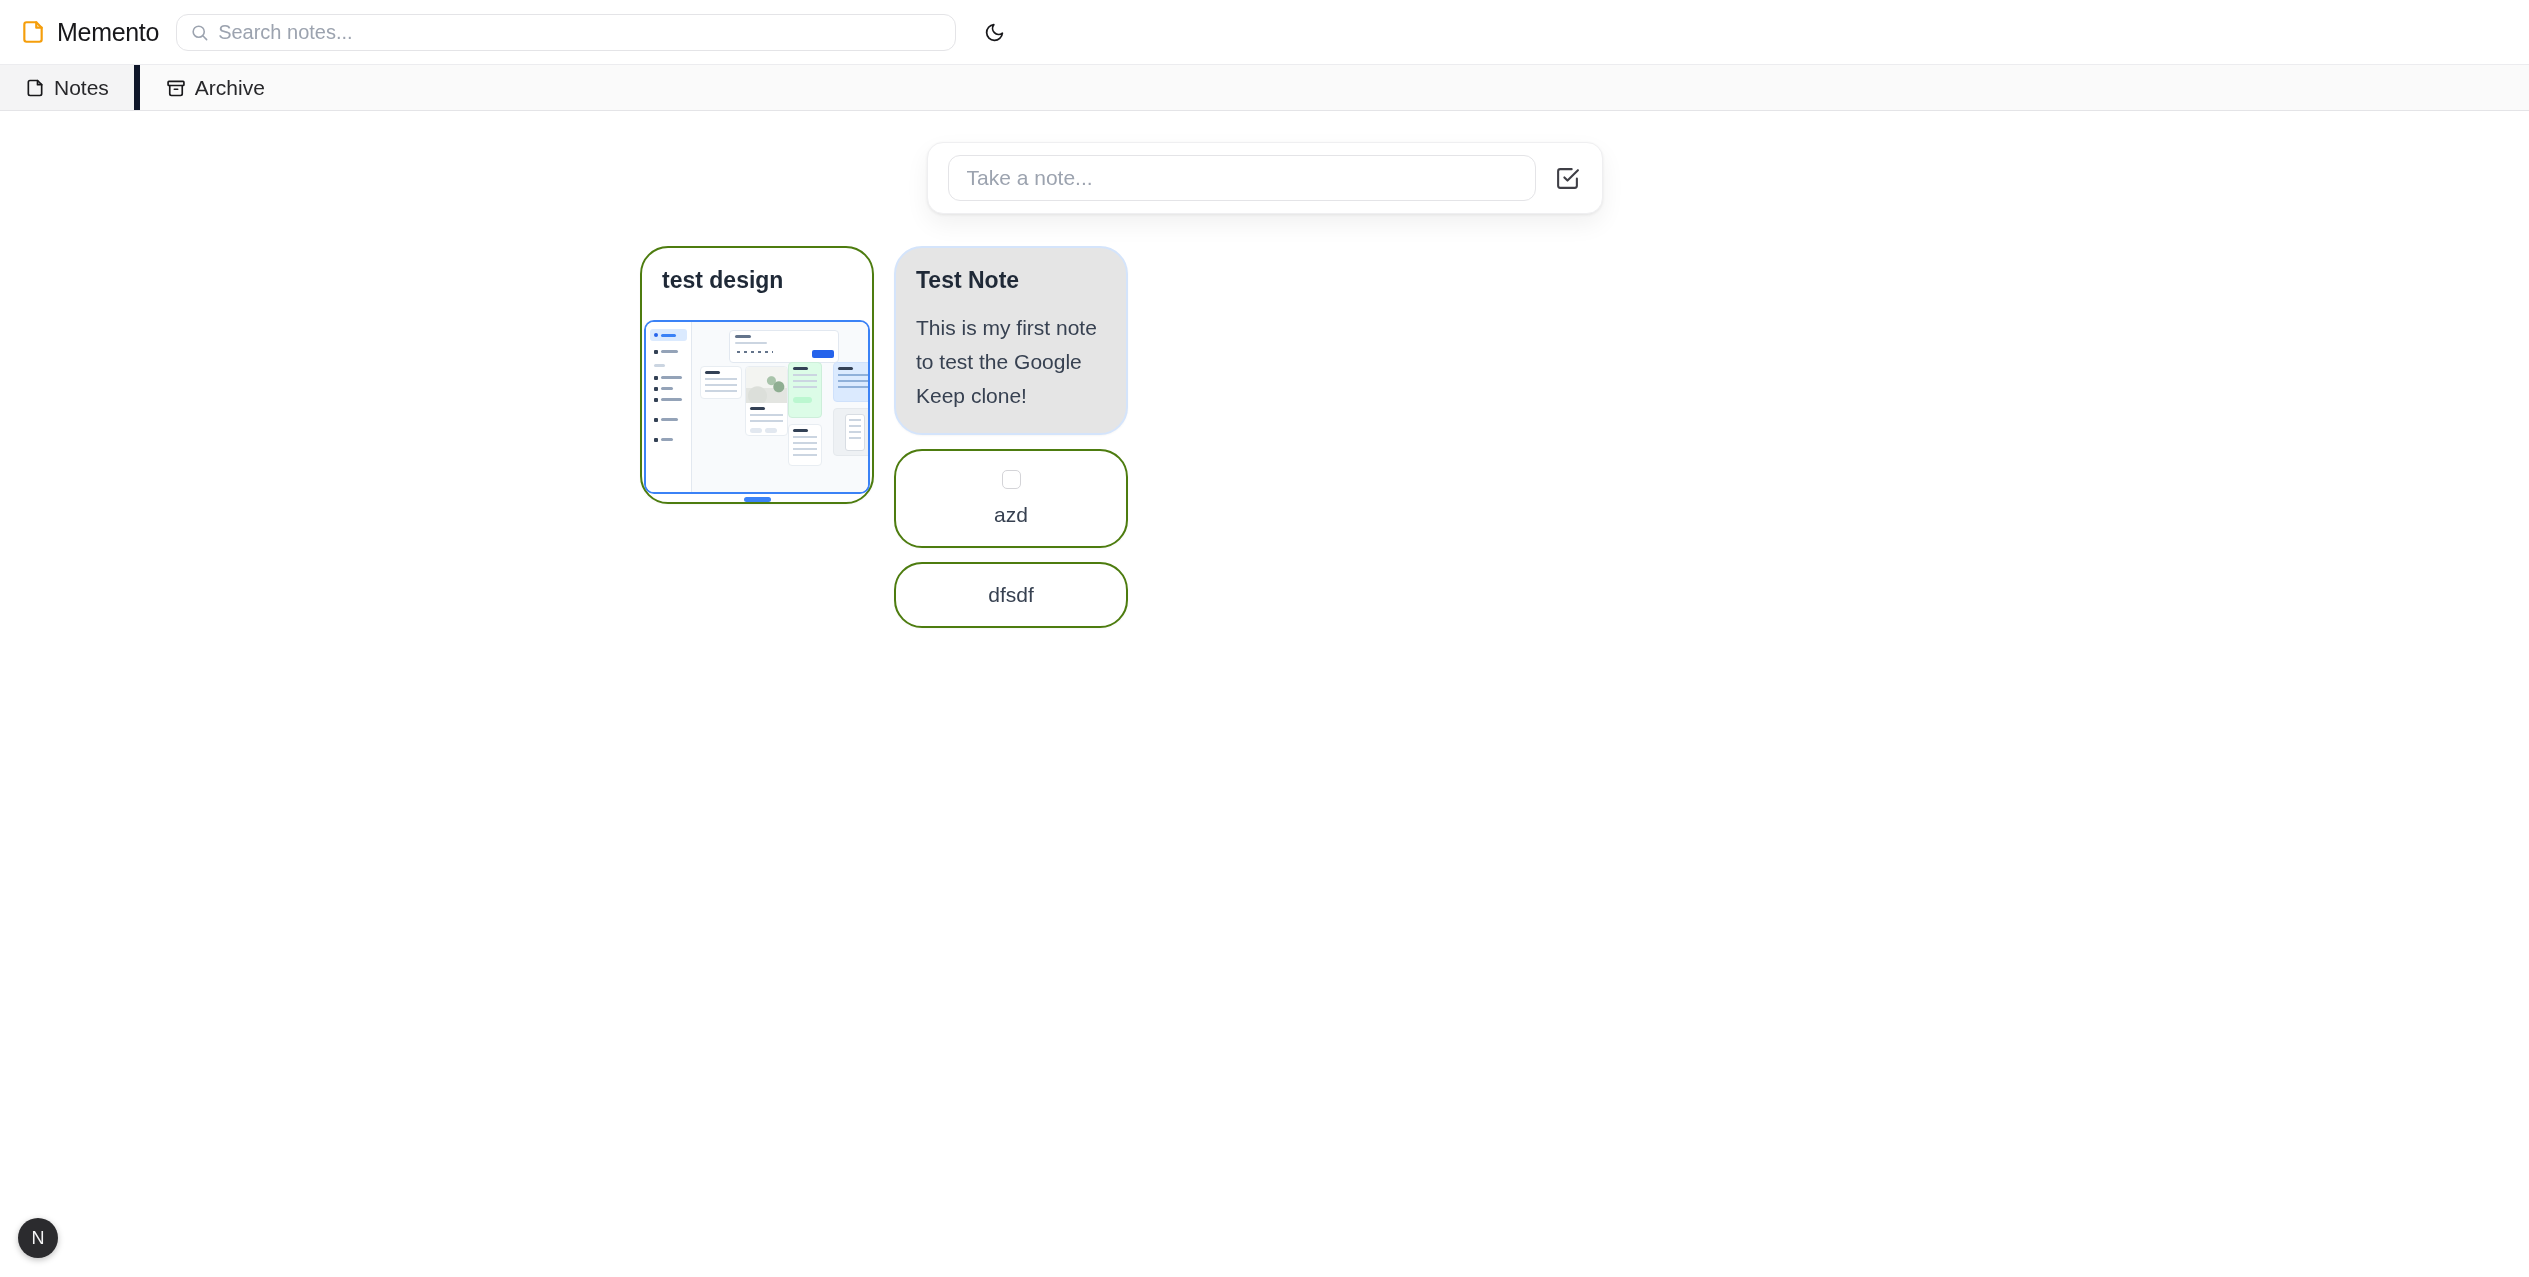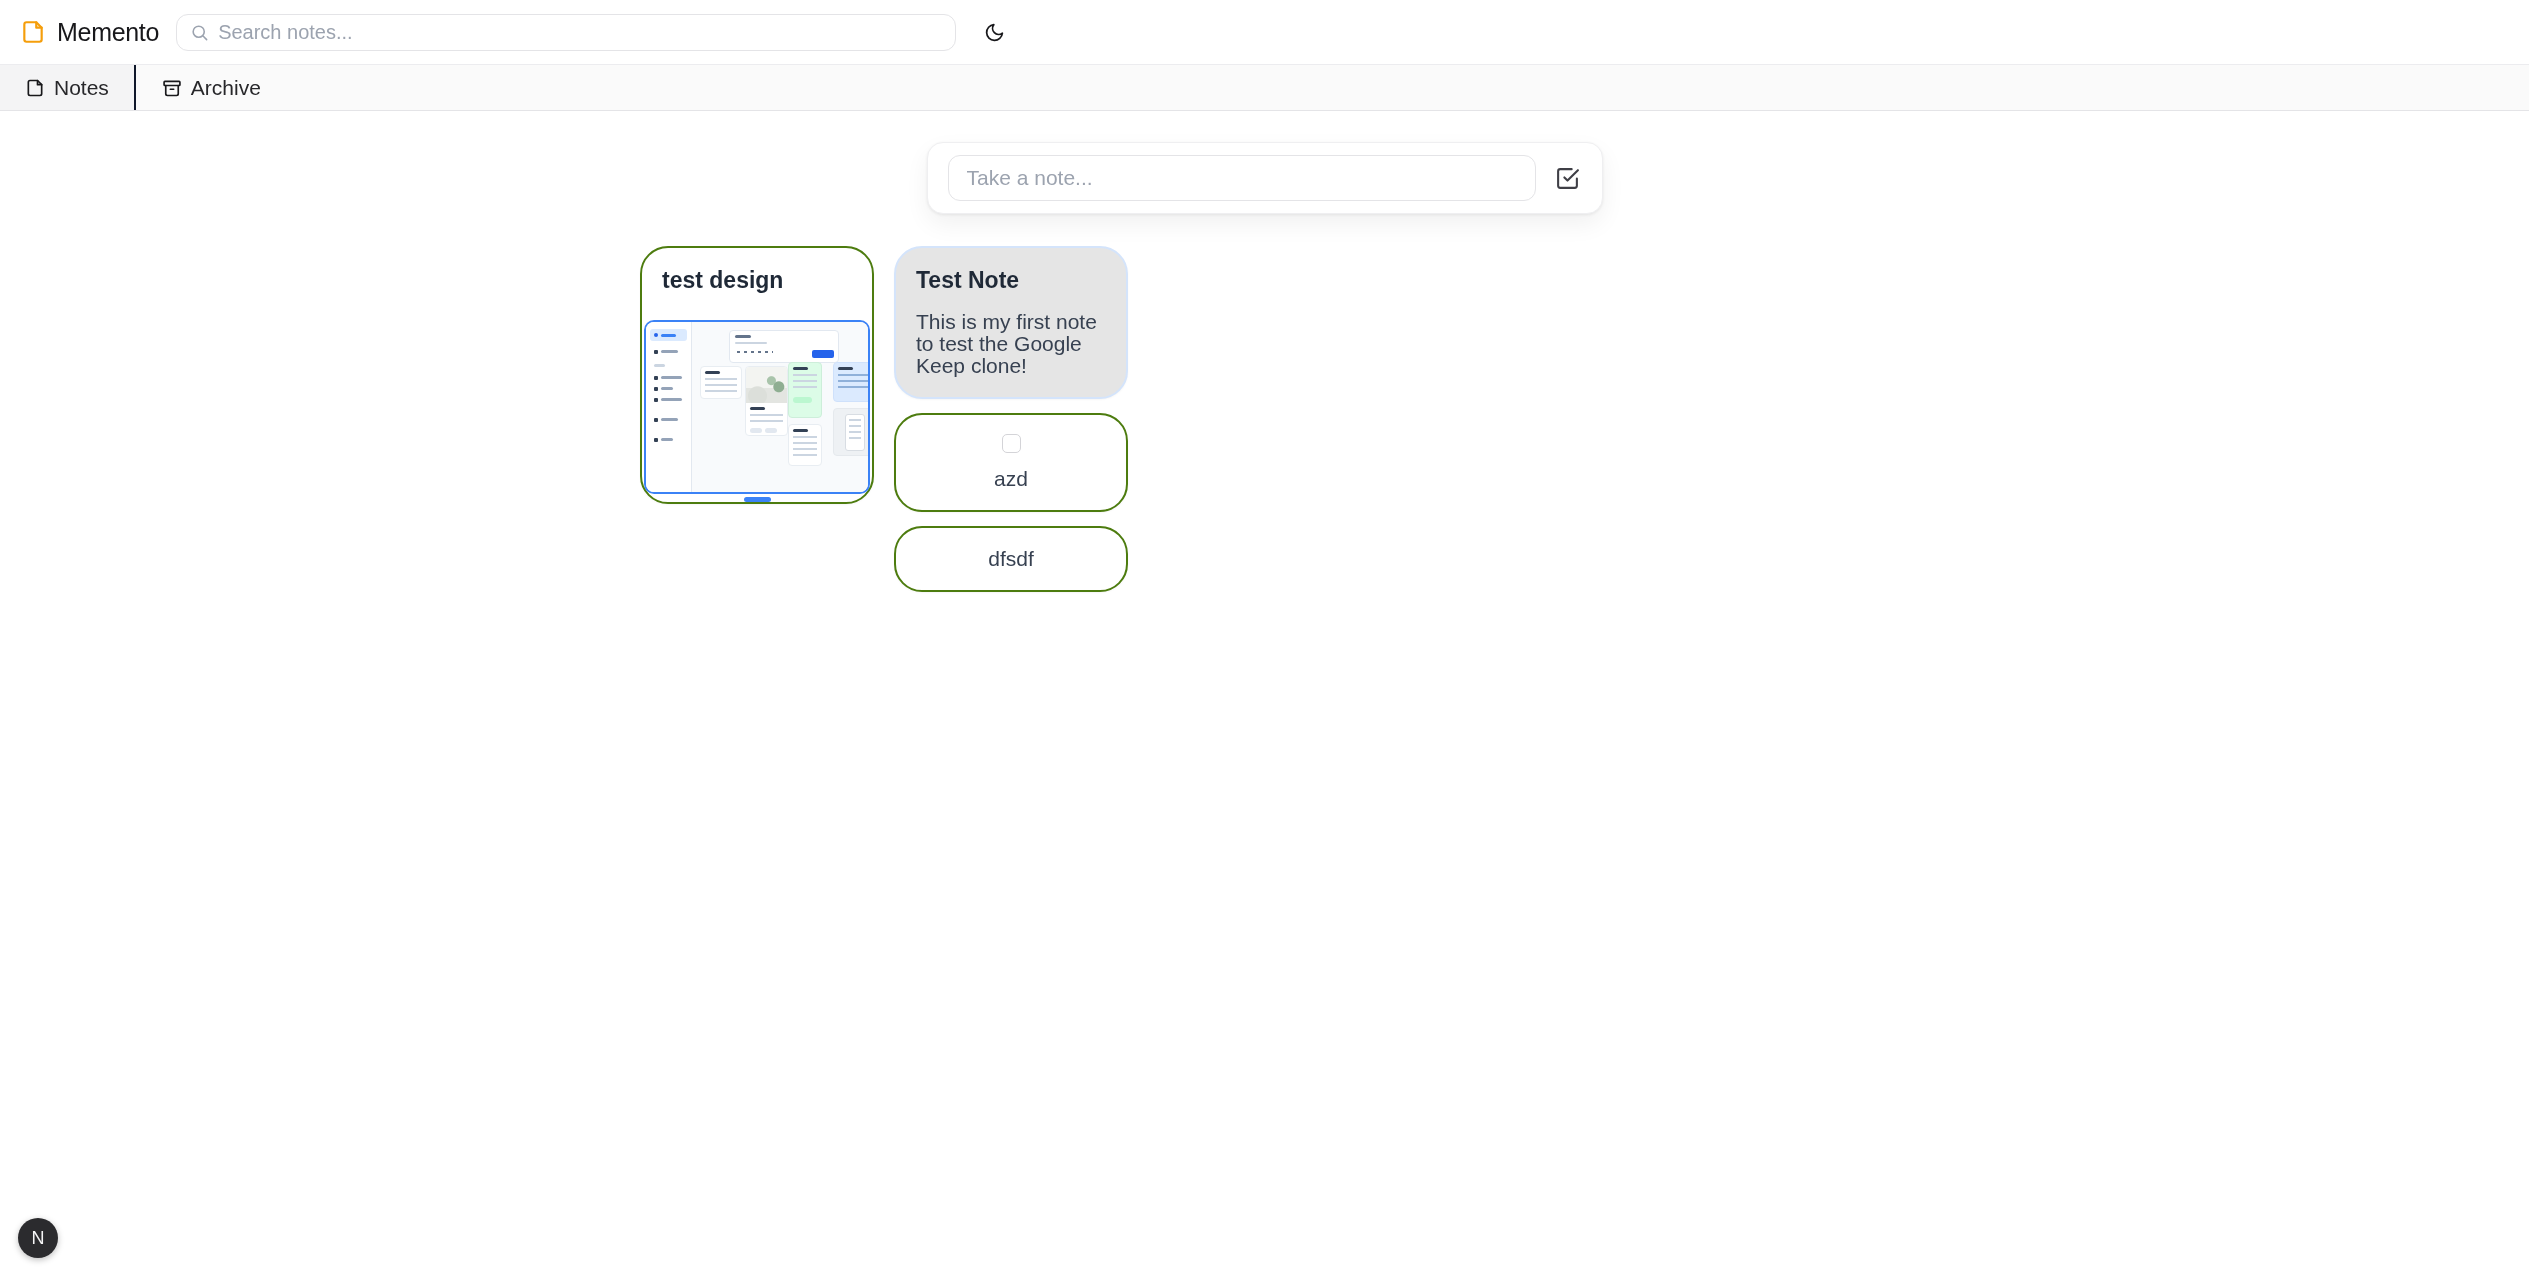--- a/index.html
+++ b/index.html
@@ -15,35 +15,35 @@
   .logo { width:26px; height:26px; flex:0 0 auto; }
   .app-title { font-size:25px; font-weight:400; letter-spacing:-0.3px; margin-left:11px; color:#18181b; }
   .search-box { margin-left:17px; width:780px; height:37px; border:1px solid #e4e4e7; border-radius:12px; display:flex; align-items:center; padding:0 13px; gap:9px; background:#fff; }
   .search-box input { border:none; outline:none; flex:1; font-size:20px; font-family:inherit; color:#3f3f46; background:transparent; }
   .search-box input::placeholder { color:#9ca3af; }
   .theme-btn { margin-left:19px; width:38px; height:38px; border:none; background:transparent; display:flex; align-items:center; justify-content:center; cursor:pointer; border-radius:8px; }
 
   
   .tabstrip { height:46px; display:flex; align-items:stretch; background:#fafafa; border-bottom:1px solid #e4e4e7; }
   .tab { display:flex; align-items:center; gap:9px; font-size:21px; font-weight:500; color:#27272a; padding:0 26px; cursor:pointer; background:transparent; border:none; font-family:inherit; }
-  .tab.active { background:#f4f4f5; border-right:2px solid #0f172a; padding:0 25px; }
+  .tab.active { background:#f4f4f5; border-right:6px solid #0f172a; padding:0 25px; }
 
   
   .composer { width:676px; margin:31px auto 0; background:#fff; border:1px solid #efeff1; border-radius:16px; padding:12px 14px 12px 20px; display:flex; align-items:center; gap:12px; box-shadow:0 1px 3px rgba(0,0,0,.07), 0 10px 24px rgba(0,0,0,.06); }
   .composer-input { flex:1; height:46px; border:1px solid #e4e4e7; border-radius:12px; padding:0 18px; font-size:21px; font-family:inherit; color:#3f3f46; outline:none; }
   .composer-input::placeholder { color:#9ca3af; }
   .composer-check-btn { width:40px; height:40px; border:none; background:transparent; border-radius:8px; display:flex; align-items:center; justify-content:center; cursor:pointer; }
 
   
   .grid { width:1249px; margin:32px auto 0; display:flex; gap:20px; align-items:flex-start; }
   .col { width:234px; flex:0 0 auto; display:flex; flex-direction:column; gap:14px; }
   .note-card { background:#fff; border:2px solid #4d7c0f; border-radius:28px; box-shadow:0 1px 2px rgba(0,0,0,.04); cursor:pointer; }
   .note-card.blue { background:#e5e5e5; border-color:#d4e4fb; }
   .nc-title { font-size:23px; font-weight:600; color:#1f2937; line-height:28px; padding:18px 20px 0; }
-  .nc-body { font-size:21px; color:#374151; line-height:22px; }
+  .nc-body { font-size:21px; color:#374151; line-height:34px; }
   .card-text-pad { padding:16px 20px 18px; }
   .note-card.blue .nc-body { padding:17px 20px 20px; }
   .row-card { display:flex; align-items:center; gap:14px; padding:19px 18px;flex-direction:column; }
   .checkbox { width:19px; height:19px; border:1.5px solid #d4d4d8; border-radius:5px; background:#fff; flex:0 0 auto; }
   .check-text { font-size:21px; color:#374151; }
 
   
   .thumb { margin:26px 2px 0; height:174px; border:2px solid #3b82f6; border-radius:10px; background:#fff; overflow:hidden; display:flex; }
   .thumb-handle { width:27px; height:5px; border-radius:3px; background:#3b82f6; margin:3px auto 0; }
   .mini-side { width:46px; background:#fff; border-right:1px solid #e2e8f0; padding:7px 4px; }

